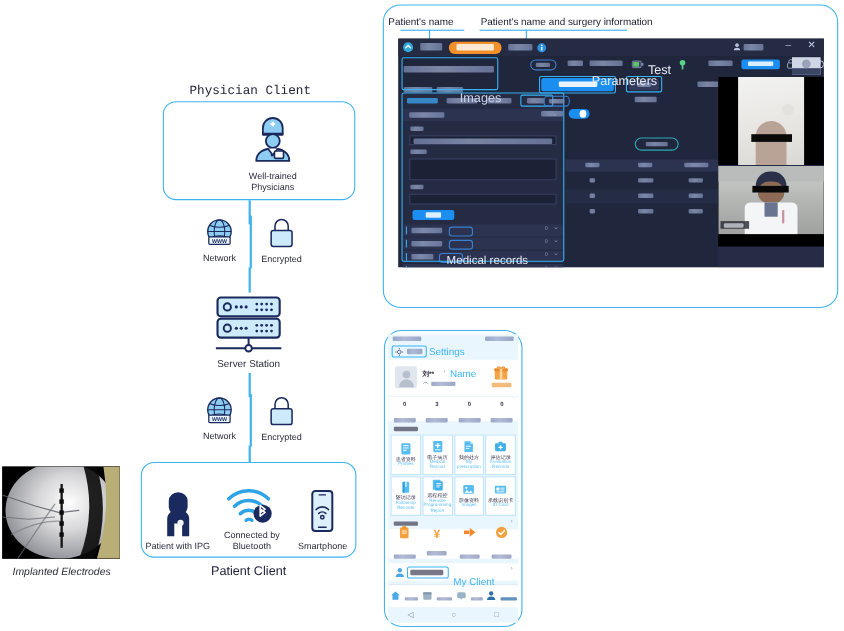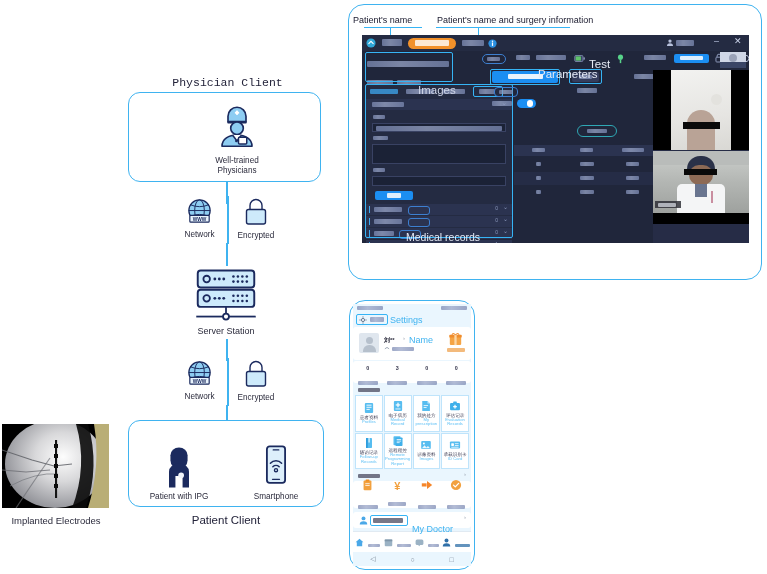--- a/index.html
+++ b/index.html
@@ -56,21 +56,21 @@
              display:flex;flex-direction:column;align-items:center;justify-content:center;}
   .g-cn{font-size:4.6px;color:#3a3a52;line-height:5px;margin-top:1px;}
   .g-en{font-size:4.2px;color:#63c2f5;line-height:4.6px;text-align:center;}
   .ovl-ph{position:absolute;color:#3fb3f0;font-size:9px;white-space:nowrap;}
 </style>
 </head>
 <body>
 
 <div class="abs sec-title" style="left:145px;top:76px;width:165px;font-family:Liberation Mono, monospace;">Physician Client</div>
 
-<div class="abs client-box" style="left:128px;top:92px;width:193px;height:90px;padding-left:25px;">
+<div class="abs client-box" style="left:148px;top:92px;width:175px;height:90px;padding-left:25px;">
   <div style="display:flex;height:100%;align-items:flex-end;justify-content:space-around;padding-bottom:6px;box-sizing:border-box;">
 
     <div class="icon-cell" style="width:82px;">
       <svg width="48" height="48" viewBox="0 0 64 64">
         <path d="M20 22 h24 v-7 a12 12 0 0 0 -24 0 z" fill="#8ecdf2" stroke="#1b2a5e" stroke-width="2.2" stroke-linejoin="round"></path>
         <rect x="29.2" y="9" width="5.6" height="2.6" fill="#fff"></rect>
         <rect x="30.7" y="7.5" width="2.6" height="5.6" fill="#fff"></rect>
         <rect x="19" y="21.2" width="26" height="3.4" rx="1.2" fill="#1b2a5e"></rect>
         <circle cx="32" cy="31" r="8.4" fill="#8ecdf2" stroke="#1b2a5e" stroke-width="2.2"></circle>
         <path d="M12 55 c0-10 9-15 20-15 s20 5 20 15 z" fill="#8ecdf2" stroke="#1b2a5e" stroke-width="2.2" stroke-linejoin="round"></path>
@@ -179,20 +179,31 @@
 <div class="abs client-box" style="left:128px;top:420px;width:196px;height:87px;">
   <div style="display:flex;height:100%;align-items:flex-end;justify-content:space-around;padding-bottom:5px;box-sizing:border-box;">
     <div class="icon-cell" style="width:62px;">
       <svg width="40" height="46" viewBox="0 0 56 64">
         <path d="M16 17 a12 11 0 0 1 24 0 v7 a12 12 0 0 1 -24 0 z" fill="#1b2a5e"></path>
         <path d="M14 62 v-22 a14 12 0 0 1 28 0 v22 h-9 v-16 h-10 v16 z" fill="#1b2a5e"></path>
         <circle cx="31" cy="45" r="4" fill="#f0f4fa"></circle>
       </svg>
       <div class="lbl">Patient with IPG</div>
     </div>
+    <div class="icon-cell" style="width:66px;">
+      <svg width="48" height="42" viewBox="0 0 64 56">
+        <path d="M4 22 a34 34 0 0 1 48 0" fill="none" stroke="#2da3e8" stroke-width="4.2" stroke-linecap="round"></path>
+        <path d="M11 31 a24 24 0 0 1 34 0" fill="none" stroke="#2da3e8" stroke-width="4.2" stroke-linecap="round"></path>
+        <path d="M18 40 a14 14 0 0 1 20 0" fill="none" stroke="#2da3e8" stroke-width="4.2" stroke-linecap="round"></path>
+        <path d="M25 48 a5 5 0 0 1 7 0" fill="none" stroke="#2da3e8" stroke-width="4" stroke-linecap="round"></path>
+        <circle cx="45" cy="40" r="11" fill="#1b2a5e"></circle>
+        <path d="M42 34 l6 4.5 l-6 4.5 v-13 l6 4.5 l-6 4.5" fill="none" stroke="#fff" stroke-width="1.8" stroke-linejoin="round"></path>
+      </svg>
+      <div class="lbl">Connected by Bluetooth</div>
+    </div>
     <div class="icon-cell" style="width:56px;">
       <svg width="28" height="46" viewBox="0 0 40 64">
         <rect x="7" y="4" width="26" height="52" rx="4" fill="#ddeffb" stroke="#1b2a5e" stroke-width="2.6"></rect>
         <line x1="16" y1="9" x2="24" y2="9" stroke="#1b2a5e" stroke-width="1.8" stroke-linecap="round"></line>
         <path d="M12 28 a11 11 0 0 1 16 0" fill="none" stroke="#1b2a5e" stroke-width="2.2" stroke-linecap="round"></path>
         <path d="M15.5 33 a6.5 6.5 0 0 1 9 0" fill="none" stroke="#1b2a5e" stroke-width="2.2" stroke-linecap="round"></path>
         <circle cx="20" cy="38" r="2.2" fill="none" stroke="#1b2a5e" stroke-width="2"></circle>
         <line x1="15" y1="51" x2="25" y2="51" stroke="#1b2a5e" stroke-width="1.8" stroke-linecap="round"></line>
       </svg>
       <div class="lbl">Smartphone</div>
@@ -226,21 +237,21 @@
       <rect x="52" y="20" width="4" height="4"></rect>
         <rect x="52" y="30" width="4" height="4"></rect>
       <rect x="52" y="40" width="4" height="4"></rect>
         <rect x="52" y="50" width="4" height="4"></rect>
       <rect x="52" y="60" width="4" height="4"></rect>
     </g>
     <path d="M92 0 L107 0 L107 84 L86 84 Q99 42 92 0 Z" fill="#b9ae76"></path>
     <path d="M86 0 Q98 42 84 84 L70 84 Q86 42 74 0 Z" fill="#0a0a0a" opacity=".9"></path>
   </svg>
 </div>
-<div class="abs cap" style="left:0px;top:515px;width:112px;">Implanted Electrodes</div>
+<div class="abs cap" style="left:0px;top:515px;width:112px;font-style:italic;">Implanted Electrodes</div>
 
 <div class="abs app-outer" style="left:348px;top:4px;width:414px;height:276px;"></div>
 
 <div class="abs ann" style="left:353px;top:15px;">Patient's name</div>
 <div class="abs ann-ul" style="left:364px;top:27px;width:58px;"></div>
 <div class="abs ann-vl" style="left:390px;top:27px;height:15px;"></div>
 
 <div class="abs ann" style="left:437px;top:15px;">Patient's name and surgery information</div>
 <div class="abs ann-ul" style="left:436px;top:27px;width:134px;"></div>
 <div class="abs ann-vl" style="left:478px;top:27px;height:27px;"></div>
@@ -733,13 +744,13 @@
   <div class="abs" style="left:0;top:248px;width:118px;height:14px;background:#eaf6fe;display:flex;align-items:center;justify-content:space-around;">
     <span style="color:#7b8796;font-size:7px;">◁</span>
     <span style="color:#7b8796;font-size:7px;">○</span>
     <span style="color:#7b8796;font-size:7px;">□</span>
   </div>
 
 </div>
 
 <div class="abs ovl-ph" style="left:390px;top:315px;">Settings</div>
 <div class="abs ovl-ph" style="left:409px;top:335px;">Name</div>
-<div class="abs ovl-ph" style="left:412px;top:524px;">My Doctor</div>
+<div class="abs ovl-ph" style="left:412px;top:524px;">My Client</div>
 
 </body></html>

